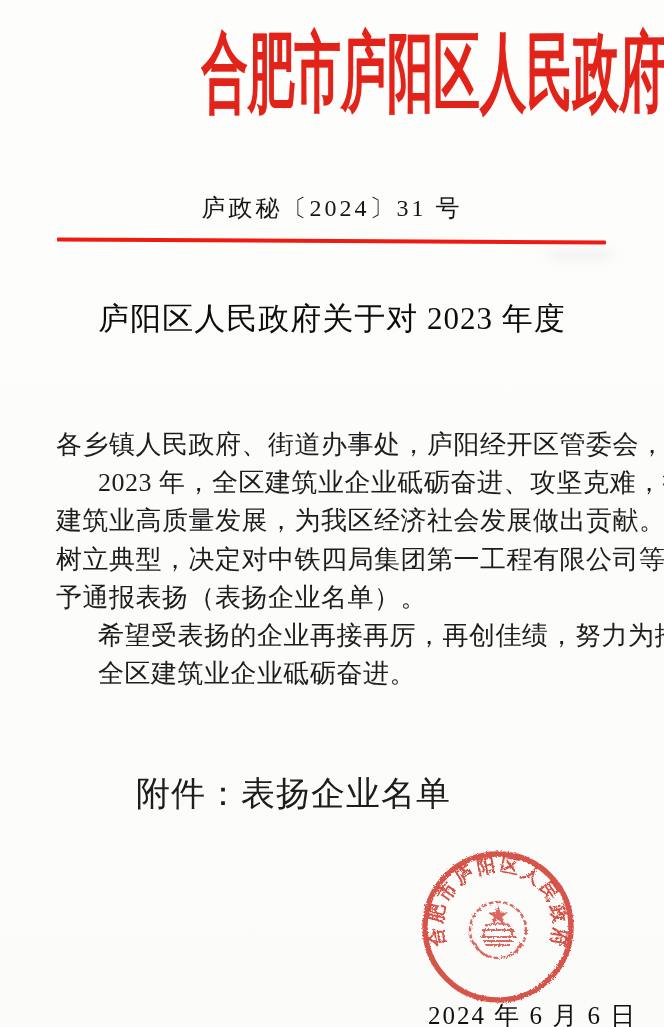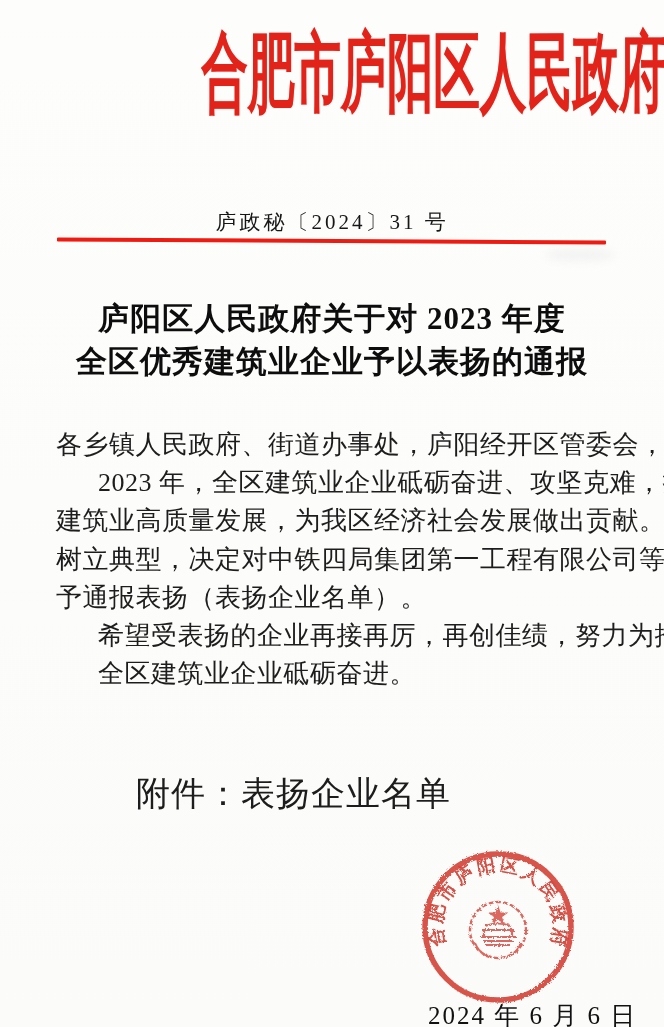--- a/index.html
+++ b/index.html
@@ -24,40 +24,39 @@
     font-weight:bold;
     color:#e1231a;
     letter-spacing:0px;
     transform:scaleX(0.58) scaleY(1.08);
     transform-origin:center top;
     text-shadow:0 0 1px rgba(225,35,26,.55);
   }
   .doc-number{
     position:absolute;top:192px;left:0;width:100%;
     text-align:center;
-    font-size:21px;
+    font-size:24px;
     letter-spacing:3px;
     color:#161616;
-    margin-top:16px;
   }
   .red-rule{
     position:absolute;top:239px;left:57px;
     width:549px;height:4px;
     background:#ee1b12;
     transform:rotate(0.3deg);
     border-radius:1px;
   }
   .smudge{
     position:absolute;top:249px;left:545px;width:70px;height:12px;
     background:#9aa0a6;opacity:0.10;filter:blur(4px);border-radius:50%;
   }
   .doc-title{
     position:absolute;top:297px;left:0;width:100%;
     text-align:center;
-    font-size:31px;font-weight:bold;
+    font-size:31px;font-weight:normal;
     line-height:43px;
     letter-spacing:1px;
     color:#0d0d0d;
   }
   .body-text{
     position:absolute;top:426px;left:56px;width:556px;
     font-size:26px;
     line-height:38.2px;
     letter-spacing:0.5px;
     color:#1d1d1d;
@@ -92,21 +91,20 @@
     <span class="inner">合肥市庐阳区人民政府文件</span>
   </div>
 
   <div class="doc-number">庐政秘〔2024〕31 号</div>
 
   <div class="red-rule"></div>
   <div class="smudge"></div>
 
   <div class="doc-title">
     <div>庐阳区人民政府关于对 2023 年度</div>
-    <div>全区优秀建筑业企业予以表扬的通报</div>
   </div>
 
   <div class="body-text">
     <div class="body-line">各乡镇人民政府、街道办事处，庐阳经开区管委会，区住建局，</div>
     <div class="body-line indent">2023 年，全区建筑业企业砥砺奋进、攻坚克难，推动了我区</div>
     <div class="body-line">建筑业高质量发展，为我区经济社会发展做出贡献。为表扬先进，</div>
     <div class="body-line">树立典型，决定对中铁四局集团第一工程有限公司等 20 家企业给</div>
     <div class="body-line">予通报表扬（表扬企业名单）。</div>
     <div class="body-line indent">希望受表扬的企业再接再厉，再创佳绩，努力为推进我区建</div>
     <div class="body-line indent">全区建筑业企业砥砺奋进。</div>

